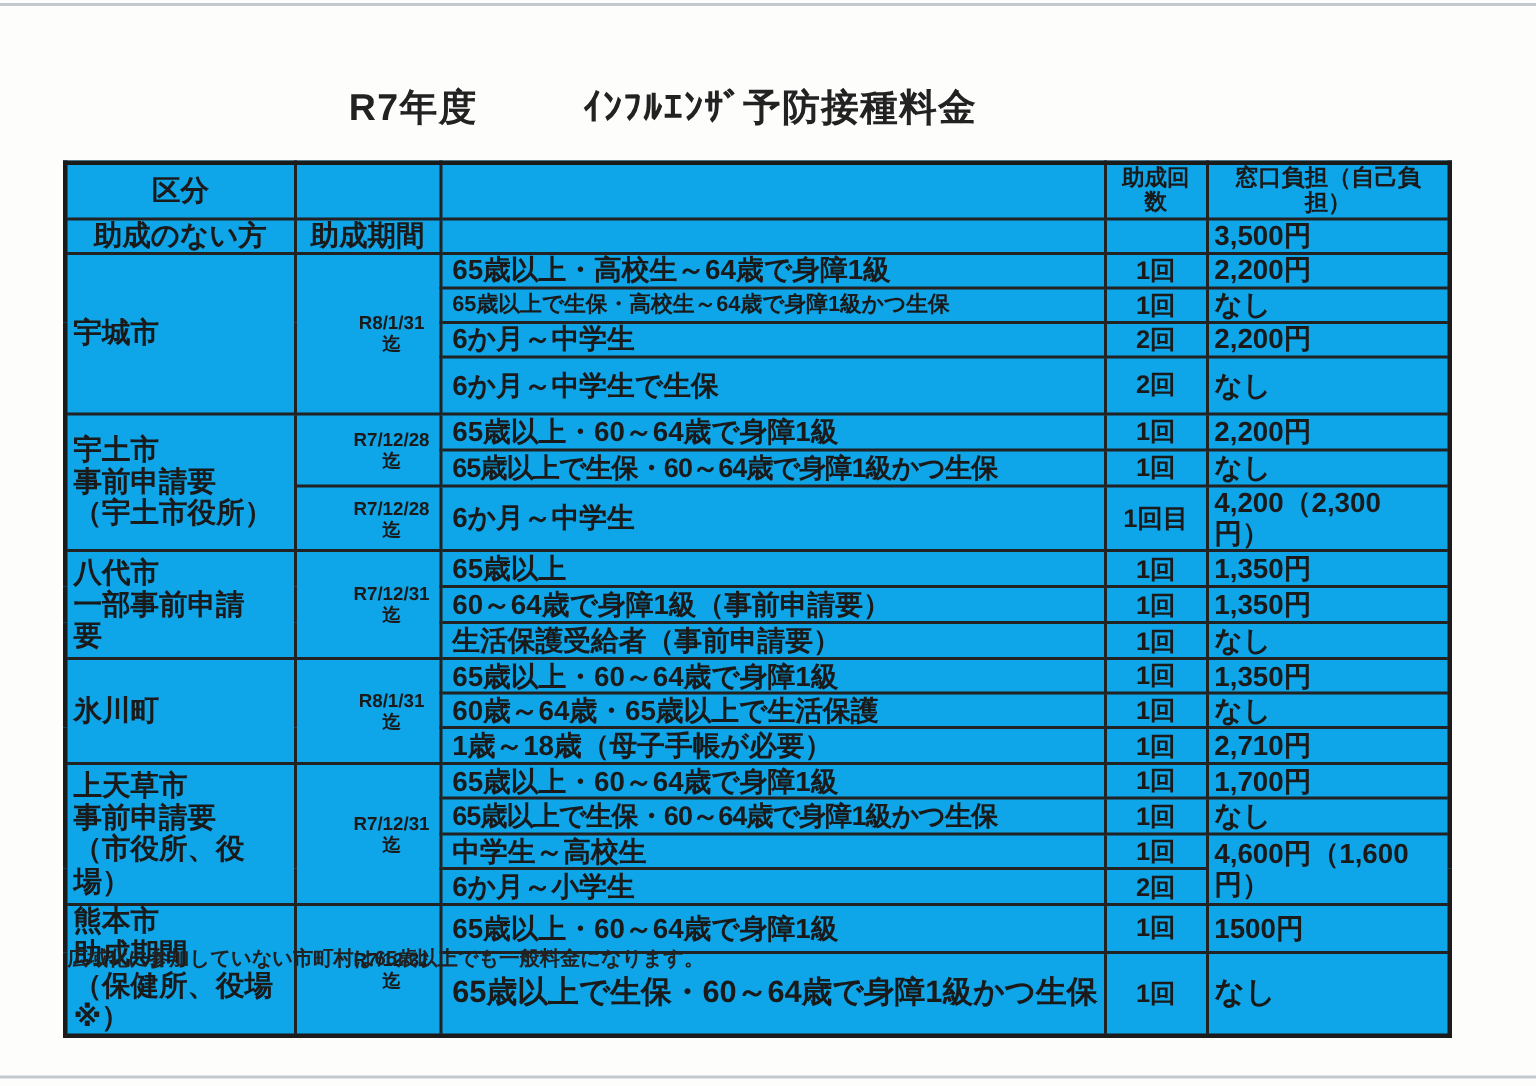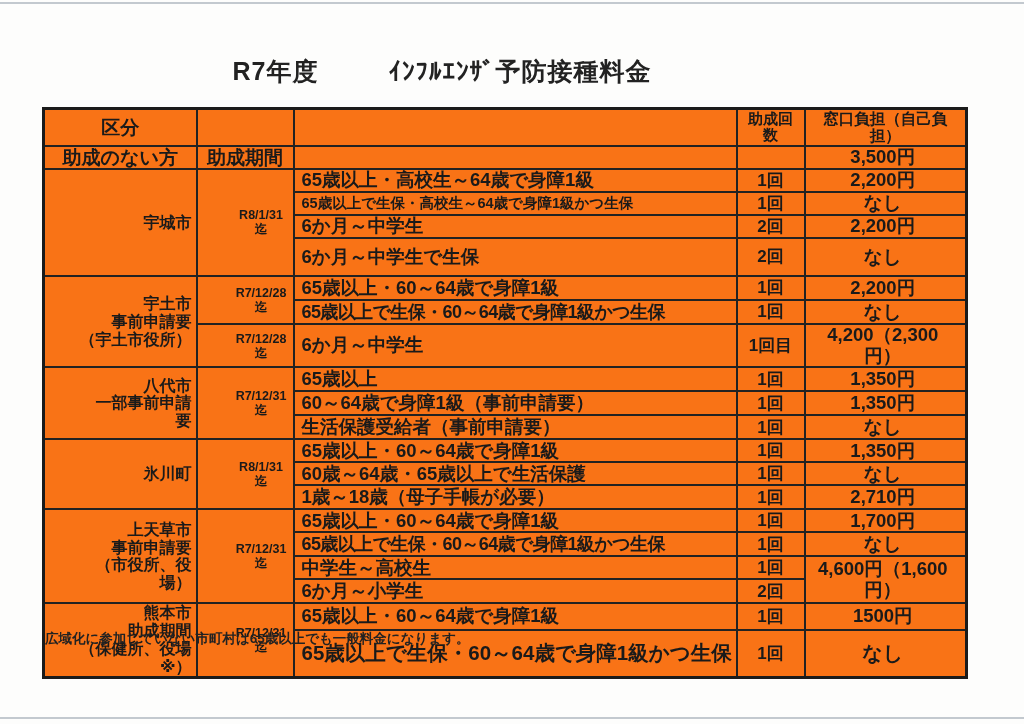--- a/index.html
+++ b/index.html
@@ -18,38 +18,38 @@
   .page-title{
     position:absolute;top:55px;left:0;width:884px;
     text-align:center;font-size:25px;font-weight:600;color:#222;
     letter-spacing:1px;
   }
   .page-title .gap{display:inline-block;width:70px;}
 
   table.fee{
     position:absolute;left:42px;top:107px;
     width:923px;border-collapse:collapse;table-layout:fixed;
-    background:#f97316;
+    background:#0ea5e9;
   }
   table.fee{border:3px solid #1b1b1b;}
   td{
     border:2px solid #222;
     padding:0 4px;
     overflow:hidden;
     line-height:1.12;
     color:#1a1a1a;
   }
-  td.cat{text-align:right;font-size:16px;font-weight:600;white-space:pre-line;}
+  td.cat{text-align:left;font-size:19px;font-weight:600;white-space:pre-line;}
   td.per{text-align:center;font-size:12.5px;font-weight:600;letter-spacing:0;padding-left:36px;}
   td.desc{font-size:18.5px;font-weight:600;white-space:nowrap;padding-left:7px;}
   td.desc.sm{font-size:14.5px;}
   td.desc.cram{font-size:18px;letter-spacing:-0.6px;}
   td.desc.lg{font-size:20.5px;}
   td.cnt{text-align:center;font-size:17px;font-weight:600;}
-  td.fee{text-align:center;font-size:18.5px;font-weight:600;padding-right:9px;}
+  td.fee{text-align:left;font-size:18.5px;font-weight:600;padding-right:9px;}
   td.fee.lg{font-size:20px;}
   td.hdr{text-align:center;font-size:19px;font-weight:600;}
   td.hdr.hdr-cnt{font-size:15px;}
   td.hdr.hdr-fee{font-size:15.5px;}
 
   .notes{
     position:absolute;left:45px;top:629px;width:930px;
     font-size:13.5px;font-weight:600;color:#222;line-height:1.5;
   }
   .notes div{white-space:nowrap;}

